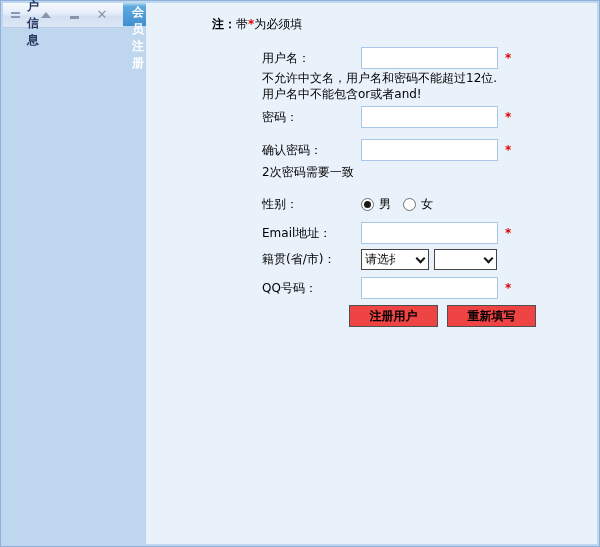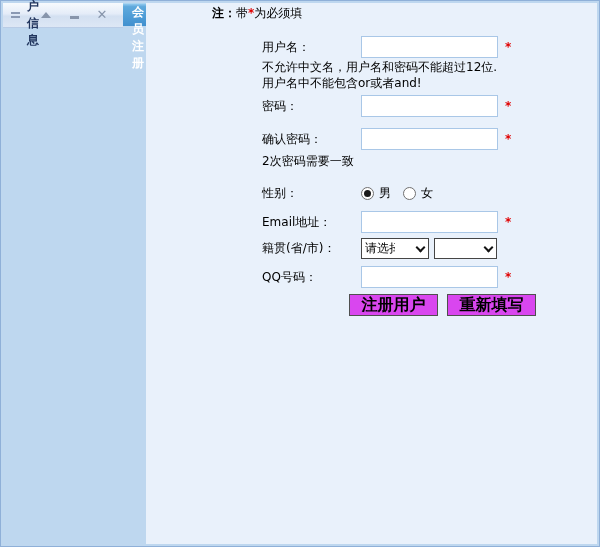--- a/index.html
+++ b/index.html
@@ -35,21 +35,21 @@
   .panelheader {
     height: 23px; flex: 0 0 23px;
     background: linear-gradient(180deg, #90c8ee 0%, #5fa9dc 12%, #4f9dd7 55%, #4190ce 100%);
     border-top: 1px solid #a9d4f0;
     display: flex; align-items: flex-start;
     padding-left: 9px;
   }
   .panelheader span { color: #ffffff; font-weight: bold; }
 
   
-  .content { flex: 1; background: #e9f1fb; padding-top: 2px; overflow: hidden; }
+  .content { flex: 1; background: #e9f1fb; padding-top: 13px; overflow: hidden; }
   .note { margin: 0 0 14px 66px; }
   .note .b { font-weight: bold; }
   .star { color: #e00000; font-weight: bold; }
 
   .form { margin-left: 116px; width: 470px; }
   .frow { display: flex; align-items: center; }
   .flabel { width: 99px; flex: 0 0 99px; }
   .tinput {
     width: 137px; height: 22px;
     border: 1px solid #a9c7e7; background: #fff;
@@ -81,22 +81,22 @@
   .sel { height: 21px; border: 1px solid #454545; background: #fff;
          display: inline-flex; align-items: center; padding: 0 3px; cursor: pointer; gap: 20px; }
   .sel .txt { overflow: hidden; white-space: nowrap; flex: 1; }
   .sel .chev { width: 7px; height: 7px; border-right: 2px solid #141414; border-bottom: 2px solid #141414;
                transform: rotate(45deg); margin: -3px 1px 0 2px; flex: 0 0 auto; }
   .sel1 { width: 68px; }
   .sel2 { width: 63px; margin-left: 5px; }
 
   
   .btnrow { margin-left: 87px; display: flex; gap: 9px; }
-  .btn { width: 89px; height: 22px; background: #d946ef; border: 1px solid #4f4f4f;
-         font-weight: bold; font-size: 16px; font-family: inherit; cursor: pointer; }
+  .btn { width: 89px; height: 22px; background: #ef4444; border: 1px solid #4f4f4f;
+         font-weight: bold; font-size: 12px; font-family: inherit; cursor: pointer; }
 </style>
 </head>
 <body>
 
 <div class="window">
 
   <div class="titlebar">
     <span class="menu-icon">
         <i></i>
         <i></i>

